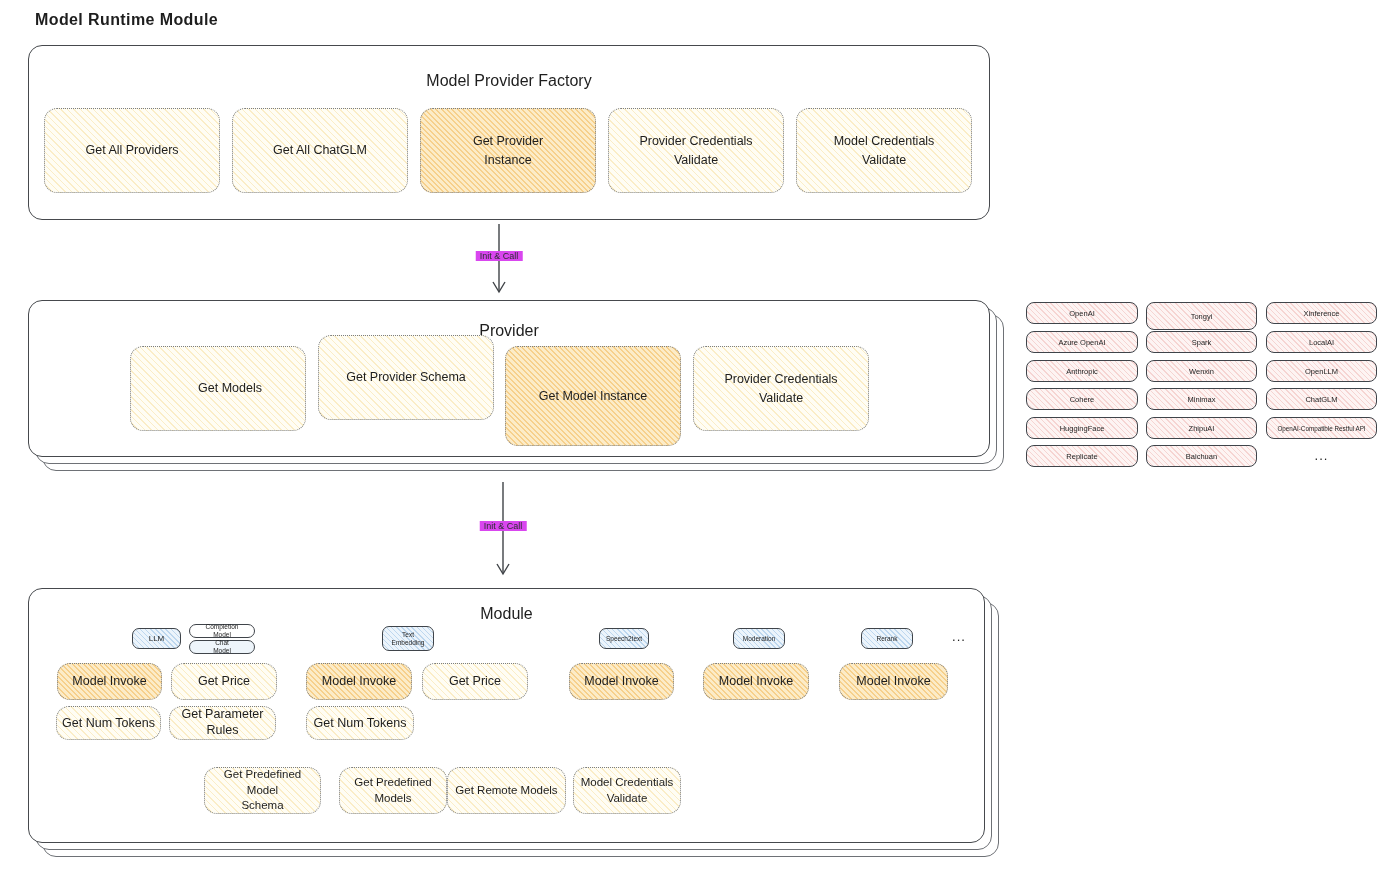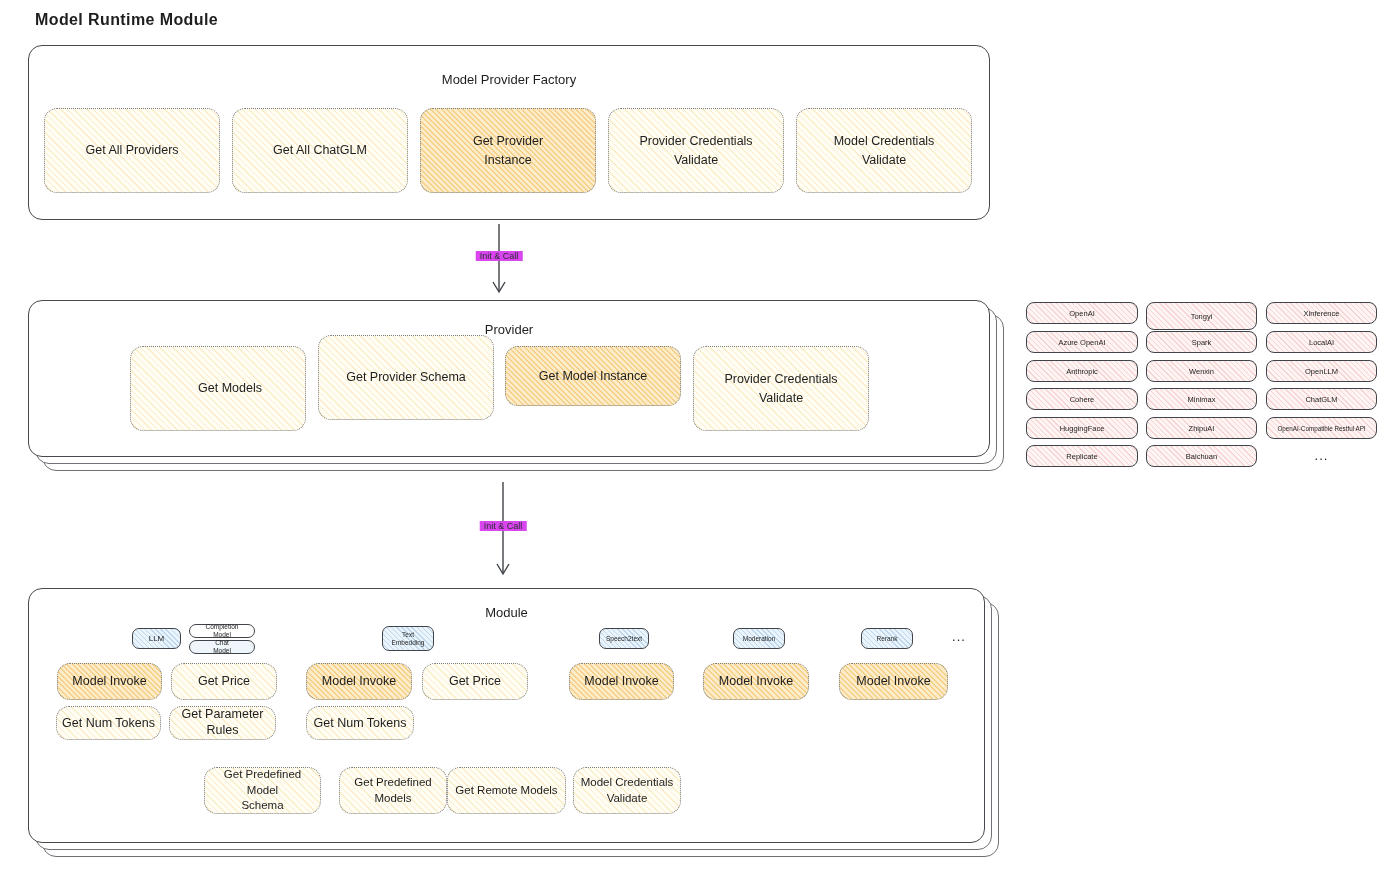--- a/index.html
+++ b/index.html
@@ -9,21 +9,21 @@
   }
   .abs { position:absolute; }
   .diagram-title { position:absolute; font-size:16px; font-weight:600; letter-spacing:.4px; }
   .panel {
     position:absolute; background:#fff; border:1.4px solid #46494d; border-radius:14px;
   }
   .panel-layer {
     position:absolute; background:#fff; border:1.2px solid #6e7176; border-radius:14px;
   }
   .panel-title {
-    position:absolute; left:0; right:0; text-align:center; font-size:13px; white-space:pre-line;
+    position:absolute; left:0; right:0; text-align:center; font-size:16px; white-space:pre-line;
   }
   .node {
     position:absolute; display:flex; align-items:center; justify-content:center;
     text-align:center; border-radius:13px; font-size:12.5px; line-height:1.45;
     border:1.4px dotted #7b7e81; white-space:pre-line; box-sizing:border-box; padding:2px 4px;
   }
   .node-sm { font-size:11.5px; line-height:1.35; }
   .hatch-yellow {
     background: repeating-linear-gradient(45deg, rgba(241,199,96,0.30) 0 1.2px, rgba(241,199,96,0) 1.2px 4.6px), #fffdf4;
   }
@@ -76,21 +76,21 @@
     <path d="M5 59 L11 69 L17 59" stroke="#3f4347" stroke-width="1.4" fill="none"></path>
   </svg>
   <div class="arrow-label" style="left:499px; top:251px;">Init &amp; Call</div>
 
   <div class="panel-layer" style="left:42px; top:314px; width:960px; height:155px;"></div>
   <div class="panel-layer" style="left:35px; top:307px; width:960px; height:155px;"></div>
   <section class="panel" style="left:28px; top:300px; width:960px; height:155px;">
     <div class="panel-title" style="top:21px;">Provider</div>
     <div class="node hatch-yellow" style="left:101px; top:45px; width:176px; height:85px;padding-left:28px;">Get Models</div>
     <div class="node hatch-yellow" style="left:289px; top:34px; width:176px; height:85px;">Get Provider Schema</div>
-    <div class="node hatch-orange" style="left:476px; top:45px; width:176px; height:60px;">Get Model Instance</div>
+    <div class="node hatch-orange" style="left:476px; top:45px; width:176px; height:100px;">Get Model Instance</div>
     <div class="node hatch-yellow" style="left:664px; top:45px; width:176px; height:85px;">Provider Credentials
 Validate</div>
   </section>
 
   <div class="pill" style="left:1026px; top:302px; width:112px; height:22px;">OpenAI</div>
   <div class="pill" style="left:1146px; top:302px; width:111px; height:28px;">Tongyi</div>
   <div class="pill" style="left:1266px; top:302px; width:111px; height:22px;">Xinference</div>
   <div class="pill" style="left:1026px; top:331px; width:112px; height:22px;">Azure OpenAI</div>
   <div class="pill" style="left:1146px; top:331px; width:111px; height:22px;">Spark</div>
   <div class="pill" style="left:1266px; top:331px; width:111px; height:22px;">LocalAI</div>

